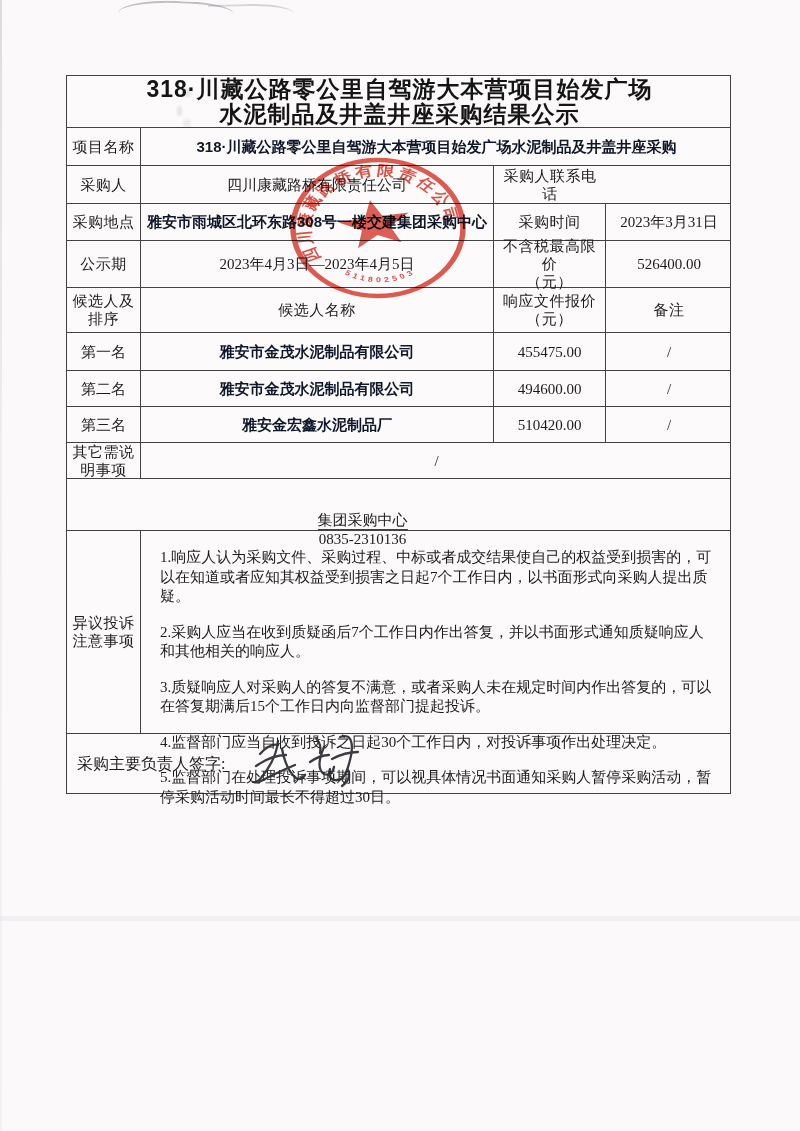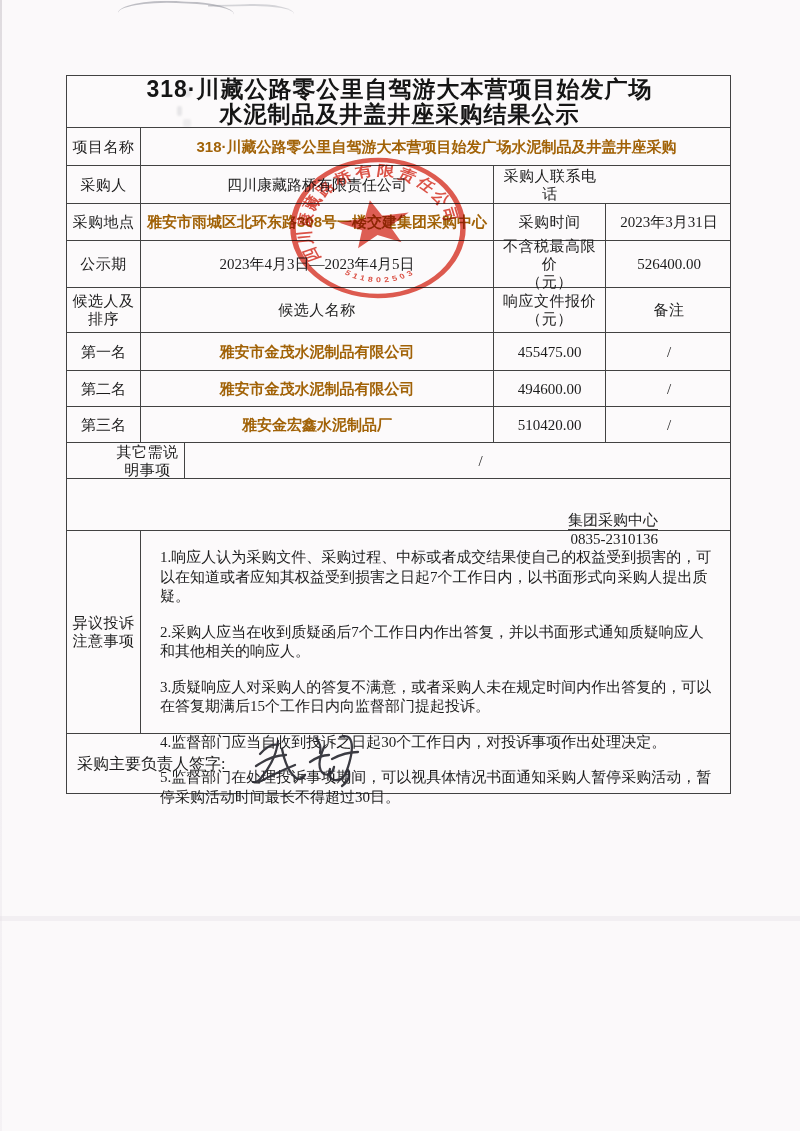--- a/index.html
+++ b/index.html
@@ -45,24 +45,24 @@
   .cmerge{width:591px;flex:none;}
 
   .h52{height:52px;} .h38{height:38px;} .h37{height:37px;} .h47{height:47px;}
   .h45{height:45px;} .h36{height:36px;} .h203{height:203px;} .h59{height:59px;}
 
   .title-cell{width:665px;flex:none;border-right:none;justify-content:center;}
   .title-line{
     font-family:"Liberation Sans","DejaVu Sans",sans-serif;
     font-weight:700;font-size:23px;line-height:25px;letter-spacing:1px;color:#151515;
   }
-  .hei{font-family:"Liberation Sans","DejaVu Sans",sans-serif;font-weight:600;color:#a16207;}
+  .hei{font-family:"Liberation Sans","DejaVu Sans",sans-serif;font-weight:600;color:#0f172a;}
   .label{letter-spacing:.5px;}
 
-  .sup-stack{padding:0;align-items:flex-end;justify-content:flex-start;margin-top:32px;}
+  .sup-stack{padding:0;align-items:center;justify-content:flex-start;margin-top:32px;}
   .sup-sub{flex:1;display:flex;align-items:center;justify-content:center;box-sizing:border-box;}
   .sup-sub.first{border-bottom:1.4px solid #424242;}
 
   .objection-content{
     align-items:flex-start;justify-content:flex-start;text-align:left;
     padding:9px 8px 0 11px;line-height:19.5px;font-size:15px;
   }
   .objection-content p{margin:8px;}
 
   .sig-row .sig-cell{
@@ -147,21 +147,21 @@
       <div class="cell c4">/</div>
     </div>
     <div class="row h36">
       <div class="cell c1">第三名</div>
       <div class="cell c2 hei">雅安金宏鑫水泥制品厂</div>
       <div class="cell c3">510420.00</div>
       <div class="cell c4">/</div>
     </div>
 
     <div class="row h36">
-      <div class="cell c1 label" style="padding:2px 4px;margin-left:44px;">其它需说明事项</div>
+      <div class="cell c1 label" style="padding:2px 4px;">其它需说明事项</div>
       <div class="cell cmerge">/</div>
     </div>
 
     <div class="row h52">
       <div class="cell cmerge sup-stack">
         <div class="sup-sub first">集团采购中心</div>
         <div class="sup-sub">0835-2310136</div>
       </div>
     </div>
 

